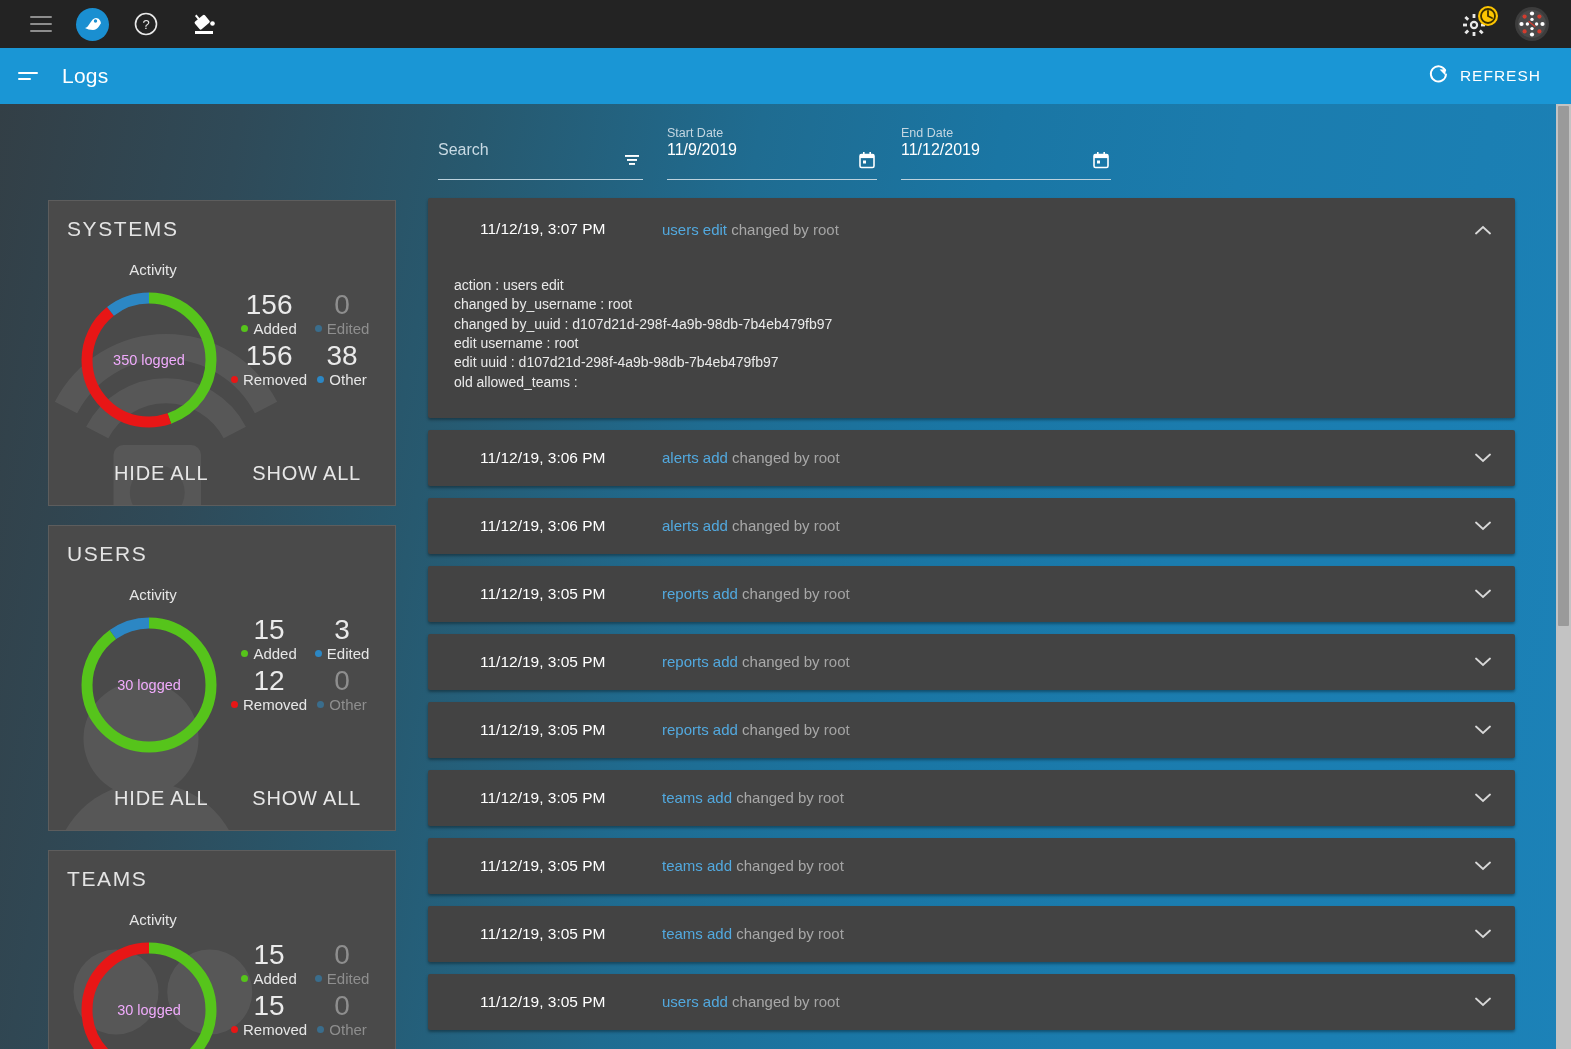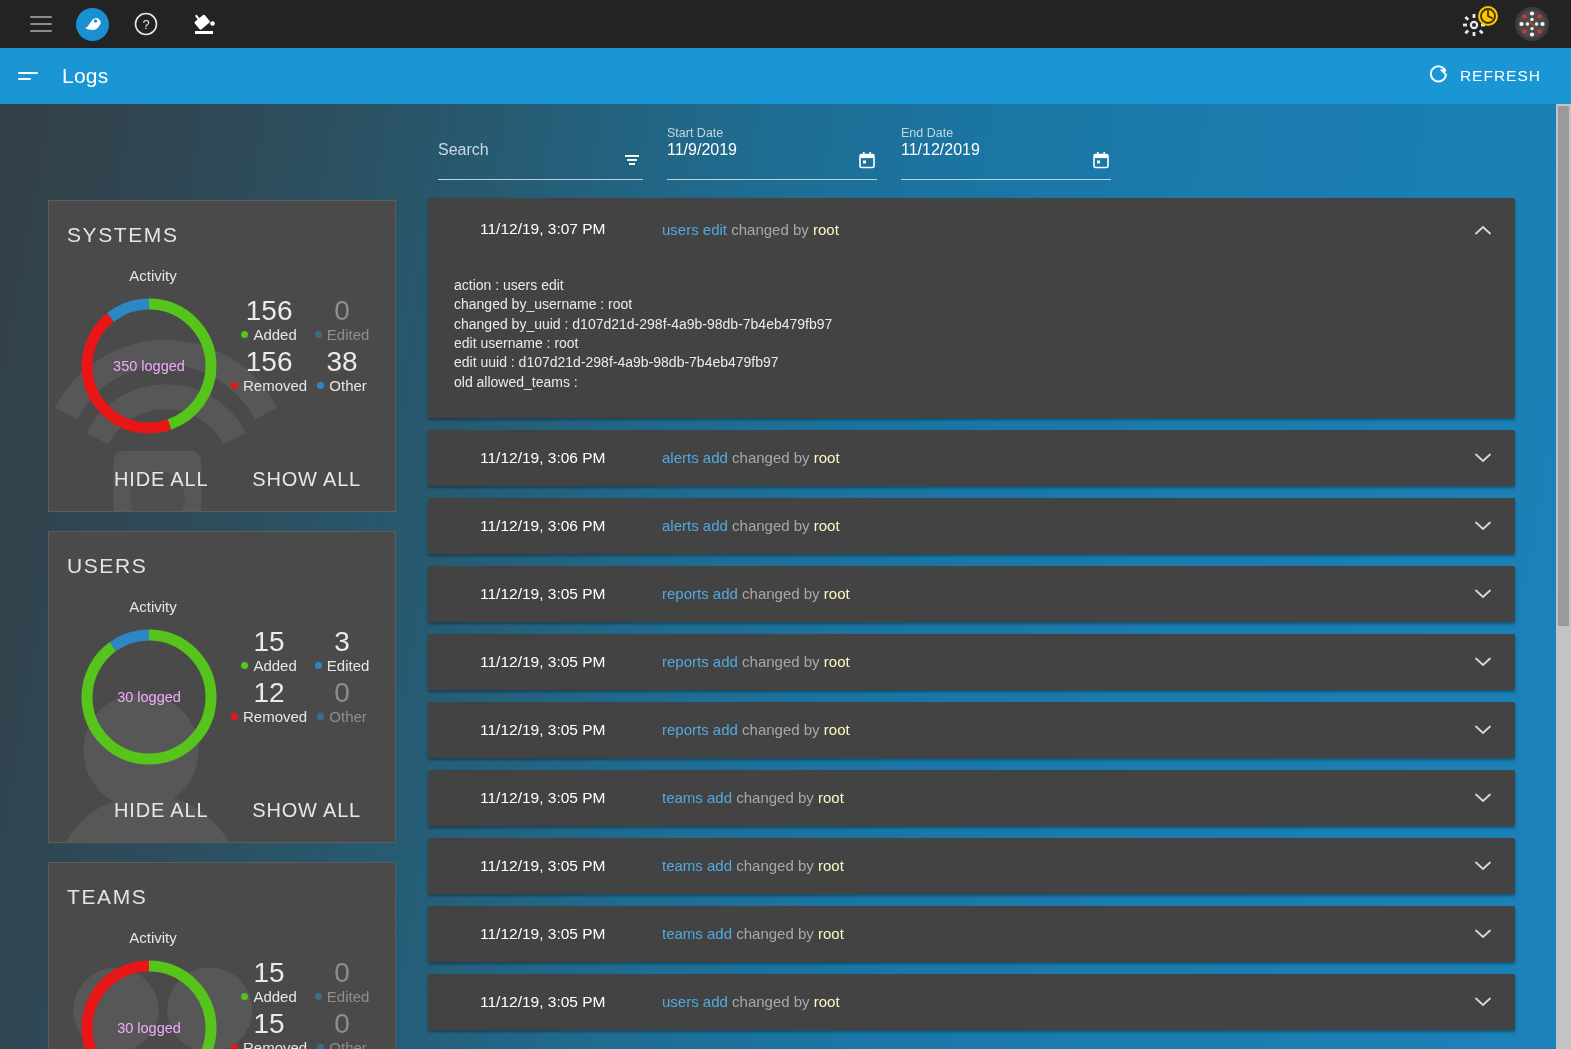--- a/index.html
+++ b/index.html
@@ -82,21 +82,21 @@
   }
 
   
   .left-col { position: absolute; left: 48px; top: 96px; width: 348px; }
   .card {
     position: relative;
     background: #4a4a4a;
     border: 1px solid #5d5d5d;
     margin-bottom: 19px;
     overflow: hidden;
-    padding: 22px 18px 16px 18px;
+    padding: 16px 18px 16px 18px;
   }
   .card-watermark {
     position: absolute; left: -8px; bottom: -40px; width: 250px; height: 250px;
     opacity: .07; pointer-events: none;
   }
   .card-title {
     color: #e4e4e4; font-size: 21px; font-weight: 300; letter-spacing: 1.6px;
     margin-bottom: 20px; position: relative; z-index: 2;
   }
   .activity-label {
@@ -153,21 +153,21 @@
     position: relative;
   }
   .logrow-head {
     height: 56px; display: flex; align-items: center; padding: 0 22px 0 52px;
     cursor: pointer;
   }
   .logrow.expanded .logrow-head { height: 62px; }
   .log-time { color: #fff; font-size: 15.5px; width: 150px; flex: none; }
   .log-desc { font-size: 15px; color: #a8a8a8; margin-left: 32px; }
   .log-desc .act { color: #52a9df; }
-  .log-desc .usr { color: #fef9c3; }
+  .log-desc .usr { color: #a3a3a3; }
   .chev { position: absolute; right: 24px; top: 50%; transform: translateY(-50%); }
   .logrow.expanded .chev { top: 32px; }
   .log-detail {
     padding: 16px 22px 26px 26px;
     color: #eaeaea; font-size: 14px; line-height: 1.38;
   }
   .log-detail div { white-space: pre; }
 </style>
 </head>
 <body>

